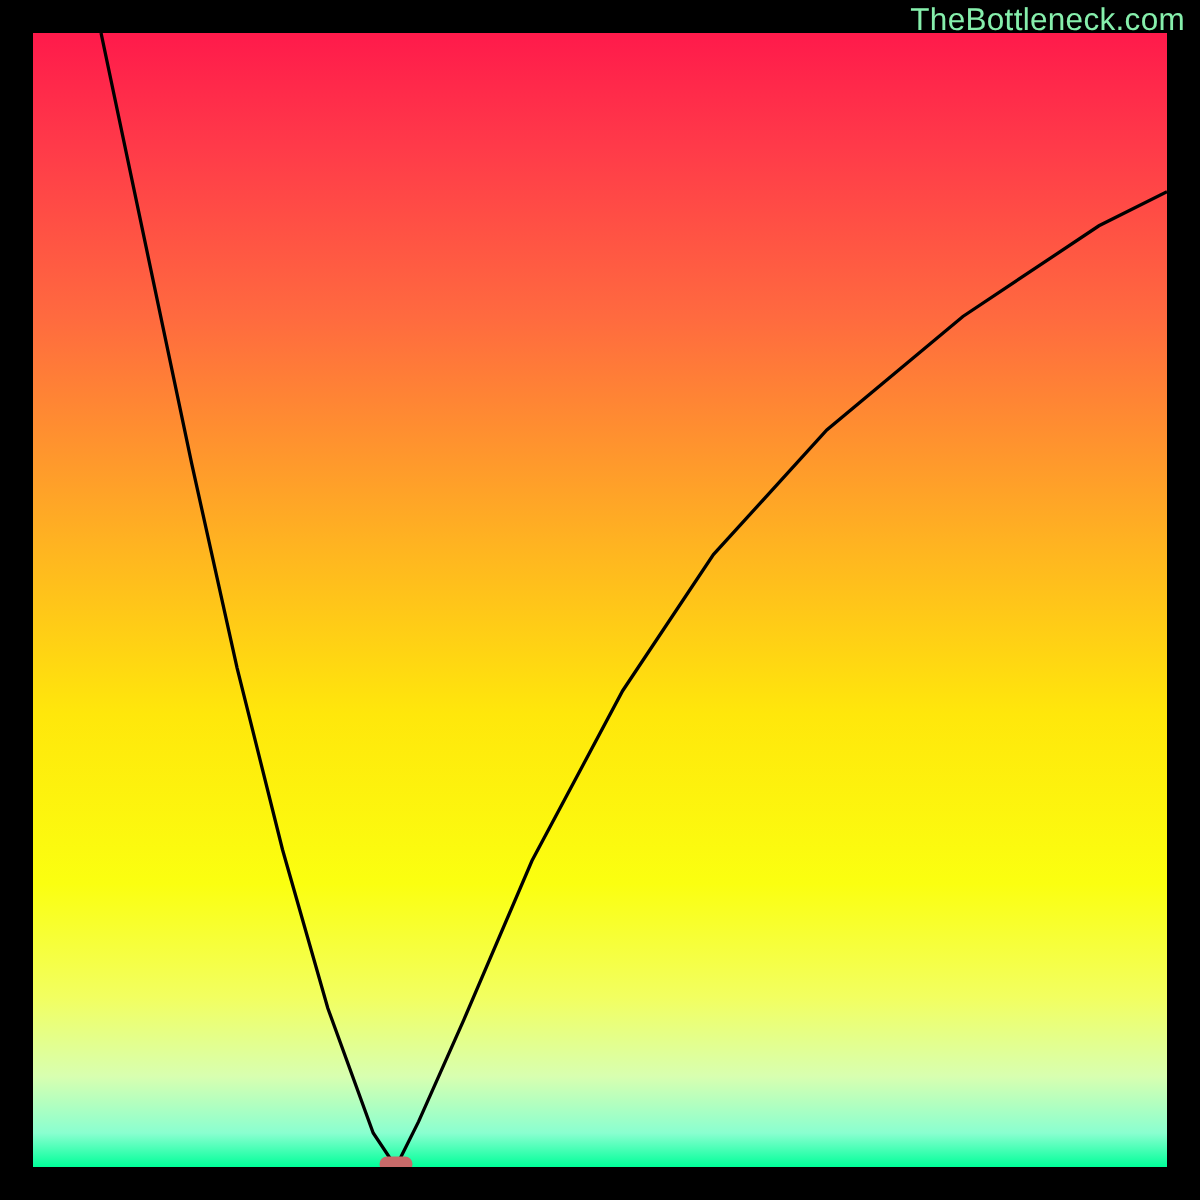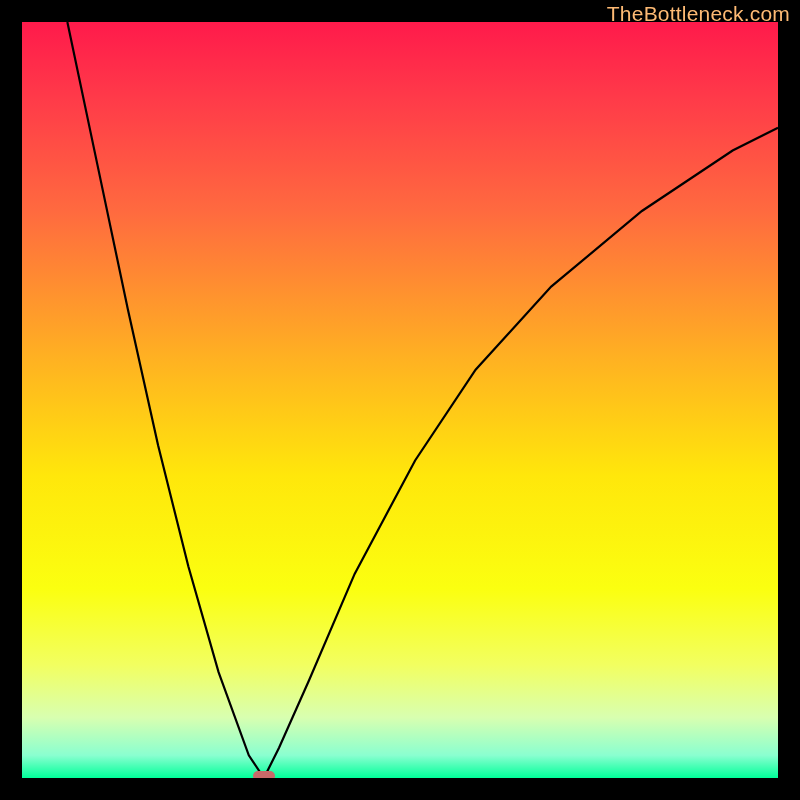--- a/index.html
+++ b/index.html
@@ -30,21 +30,21 @@
     inset: 0;
   }
   .curve {
     position: absolute;
     inset: 0;
   }
   .watermark {
     position: absolute;
     top: 2px;
     right: 10px;
-    color: #fdba74;
+    color: #86efac;
     font-size: 21px;
     letter-spacing: 0.2px;
     font-weight: 400;
   }
   .marker {
     position: absolute;
     width: 22px;
     height: 10px;
     border-radius: 5px;
     background: #c76a69;

